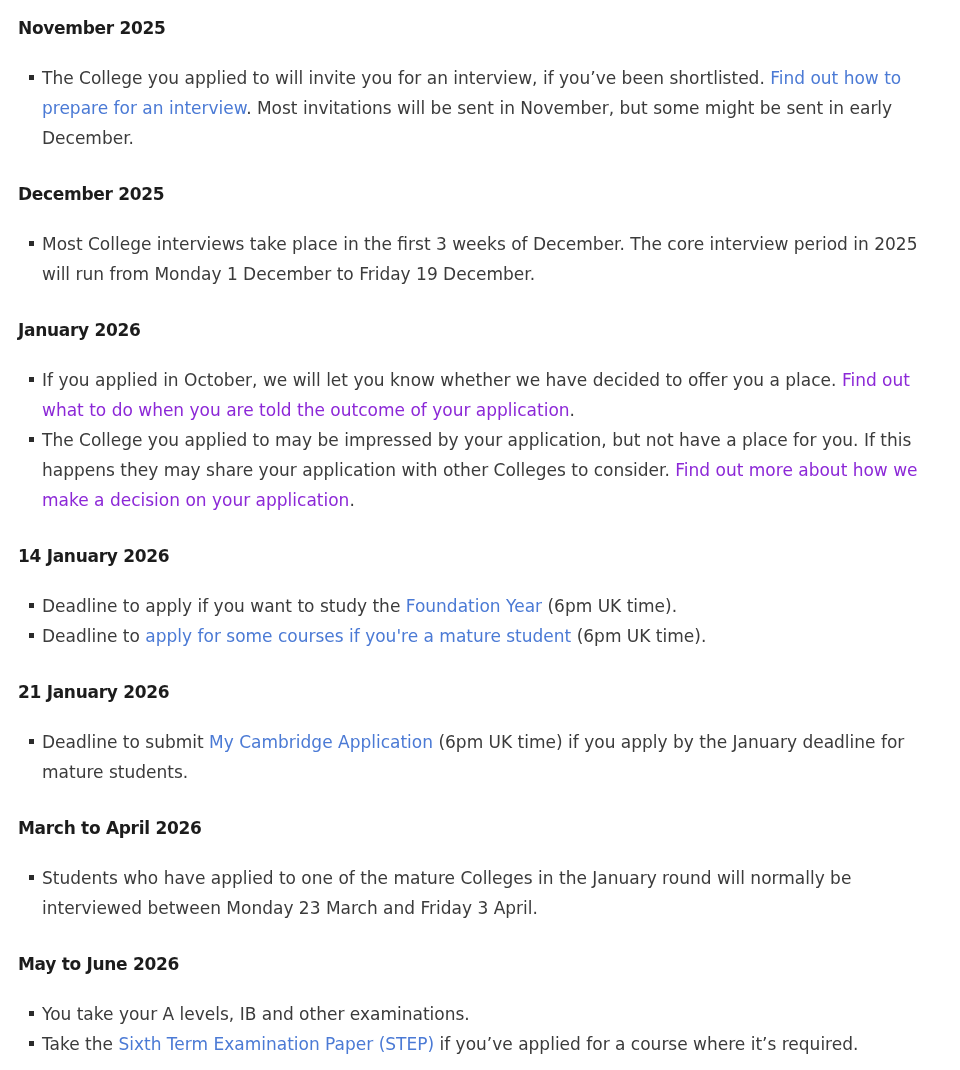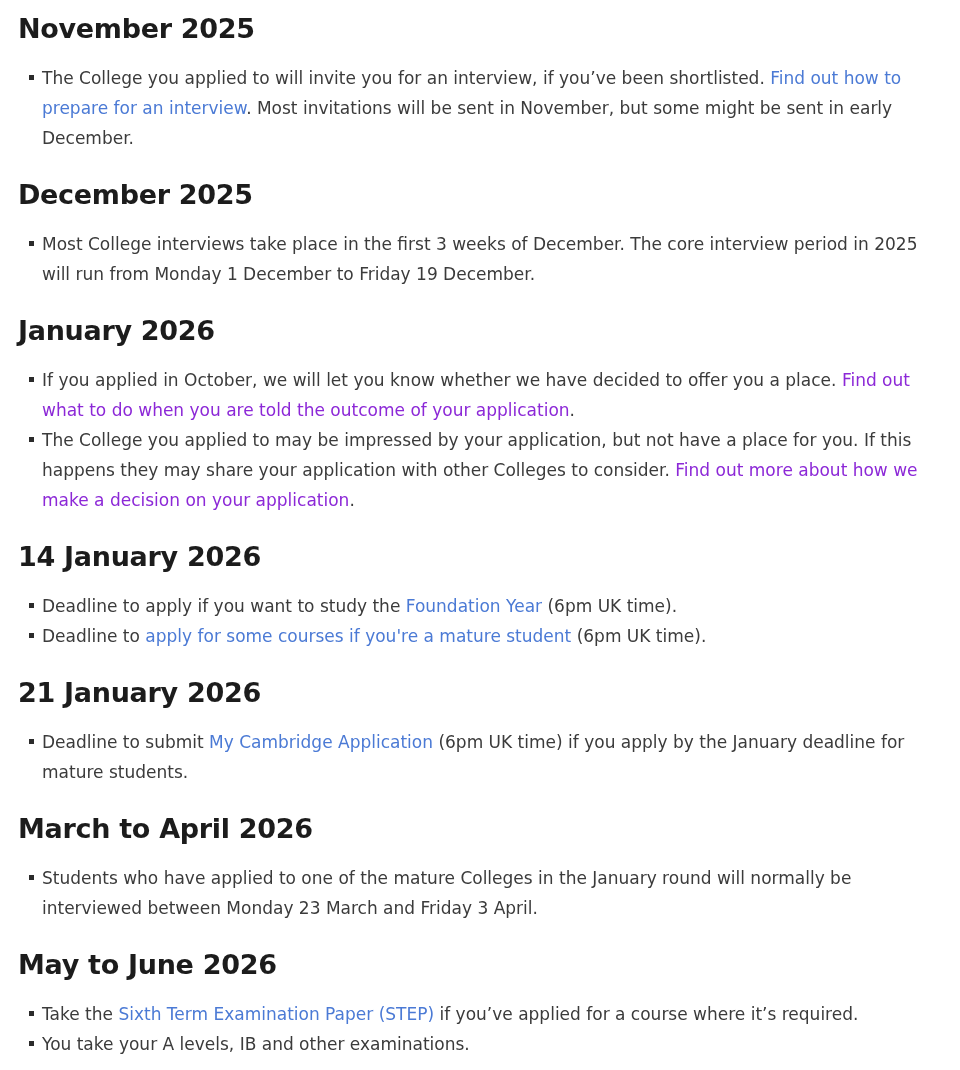--- a/index.html
+++ b/index.html
@@ -12,21 +12,21 @@
     font-family: "DejaVu Sans", sans-serif;
     color: var(--body-color, #3b3b3b);
   }
   .content {
     padding: 13px 26px 14px 18px;
   }
   section.timeline-section { margin: 0; }
   h2.section-heading {
     font-family: "DejaVu Sans", "Liberation Sans", sans-serif;
     font-weight: bold;
-    font-size: 27px;
+    font-size: 17px;
     line-height: 27px;
     letter-spacing: -0.3px;
     color: var(--heading-color, #1c1c1c);
     margin: 28px 0 0 0;
   }
   section.timeline-section:first-child h2.section-heading { margin-top: 2px; }
   ul.bullet-list {
     list-style: none;
     margin: 21px 0 26px 0;
     padding: 0 0 0 24px;
@@ -89,17 +89,17 @@
     </section>
     <section class="timeline-section">
       <h2 class="section-heading">March to April 2026</h2>
       <ul class="bullet-list">
         <li class="bullet-item"><span>Students who have applied to one of the mature Colleges in the January round will normally be interviewed between Monday 23 March and Friday 3 April.</span></li>
       </ul>
     </section>
     <section class="timeline-section">
       <h2 class="section-heading">May to June 2026</h2>
       <ul class="bullet-list">
+        <li class="bullet-item"><span>You take your A levels, IB and other examinations.</span></li>
         <li class="bullet-item"><span>Take the </span><a class="inline-link blue">Sixth Term Examination Paper (STEP)</a><span> if you’ve applied for a course where it’s required.</span></li>
-        <li class="bullet-item"><span>You take your A levels, IB and other examinations.</span></li>
       </ul>
     </section>
   </main>
 
 </body></html>

